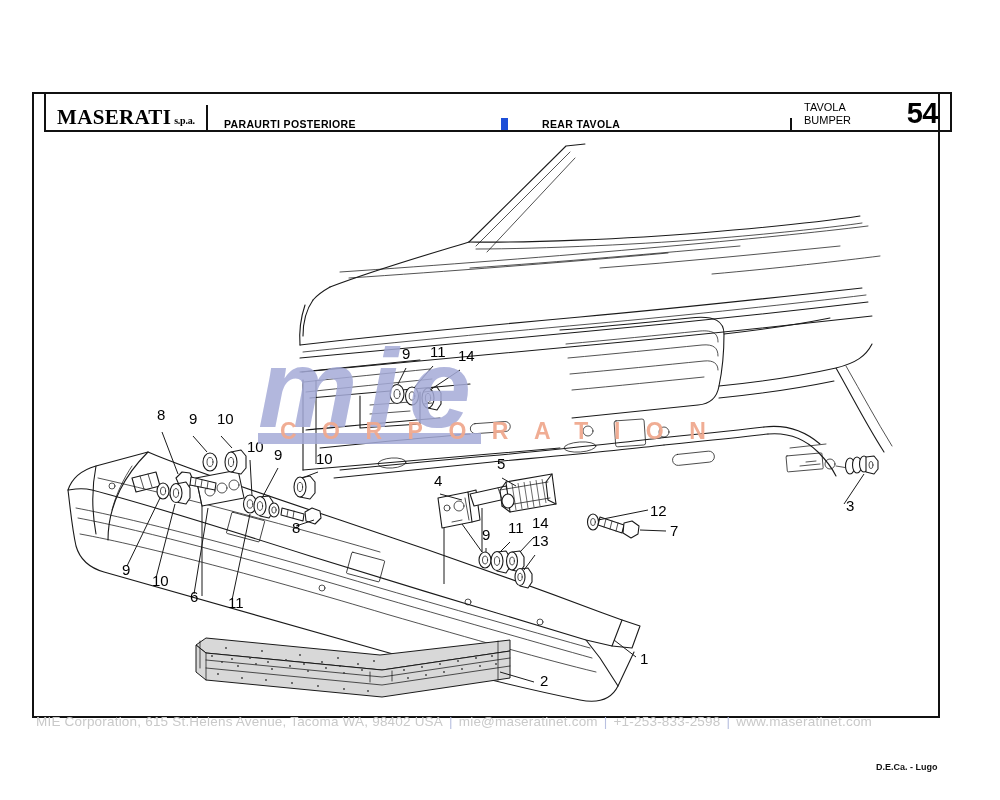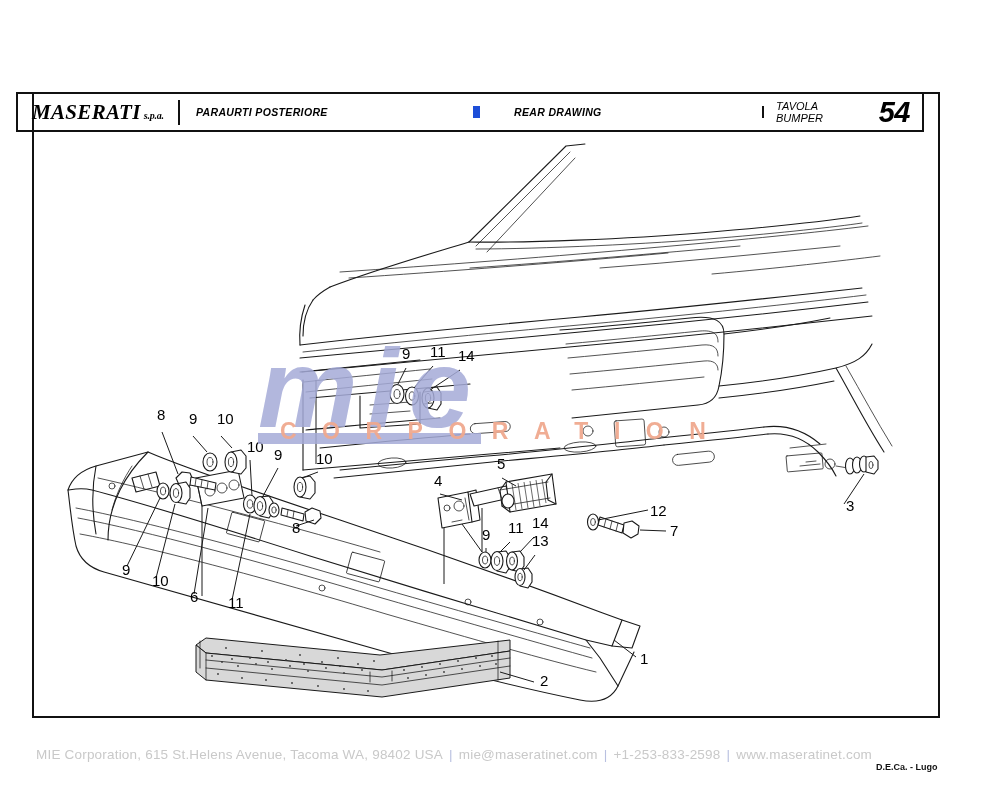--- a/index.html
+++ b/index.html
@@ -3,43 +3,43 @@
 <meta charset="utf-8">
 <style>
   html,body{margin:0;padding:0;background:#fff;}
   body{width:1000px;height:800px;position:relative;overflow:hidden;
        font-family:"Liberation Sans",sans-serif;}
   #sheet{position:absolute;left:0;top:0;width:1000px;height:800px;background:#ffffff;}
 
   
   .frame{position:absolute;left:32px;top:92px;width:908px;height:626px;
          border:2px solid #111;box-sizing:border-box;}
-  .titlebar{position:absolute;left:16px;top:92px;width:908px;height:40px;
-            border:2px solid #111;box-sizing:border-box;display:flex;align-items:center;font-style:italic;}
+  .titlebar{position:absolute;left:44px;top:92px;width:908px;height:40px;
+            border:2px solid #111;box-sizing:border-box;display:flex;align-items:flex-end;}
   .tb-cell{display:flex;align-items:center;box-sizing:border-box;}
   .tb-brand{width:162px;border-right:2px solid #111;justify-content:center;}
   .tb-it{width:300px;border-right:7px solid #1d4ed8;padding-left:16px;}
   .tb-en{width:284px;border-right:2px solid #111;padding-left:34px;}
   .tb-tav{flex:1;padding-left:12px;justify-content:space-between;padding-right:12px;}
 
   .brand{font-family:"Liberation Serif",serif;font-weight:700;font-size:21px;letter-spacing:.3px;color:#000;}
   .brand sub{font-size:10px;font-weight:700;letter-spacing:-.2px;vertical-align:baseline;margin-left:3px;}
   .cap{font-size:10.5px;font-weight:700;letter-spacing:.35px;color:#000;}
   .tav-lbl{font-size:11px;line-height:12.5px;color:#000;}
   .tav-num{font-size:29px;font-weight:700;color:#000000;letter-spacing:-.5px;}
 
   
   .wm{position:absolute;pointer-events:none;}
   .wm-mie{left:258px;top:333px;font-family:"Liberation Sans",sans-serif;
           font-weight:700;font-size:112px;font-style:italic;letter-spacing:10px;
           color:#a5abd8;opacity:.85;line-height:112px;text-decoration:underline;}
   .wm-corp{left:280px;top:418px;font-weight:700;font-size:23px;letter-spacing:25.5px;
            color:#f0a98f;opacity:.95;}
   .wm-foot{position:absolute;left:36px;top:714px;width:904px;font-size:13.5px;
-           color:#c9c9c9;letter-spacing:.2px;white-space:nowrap;pointer-events:none;margin-top:33px;}
+           color:#c9c9c9;letter-spacing:.2px;white-space:nowrap;pointer-events:none;}
   .wm-foot .sep{color:#b9c0e0;padding:0 6px;}
   .deca{position:absolute;left:876px;top:762px;font-size:9px;font-weight:700;color:#111;}
 
   
   #art{position:absolute;left:0;top:0;width:1000px;height:800px;}
   .ln{fill:none;stroke:#1a1a1a;stroke-width:1.1;stroke-linejoin:round;stroke-linecap:round;}
   .ln-t{fill:none;stroke:#1a1a1a;stroke-width:.75;stroke-linecap:round;}
   .ln-h{fill:none;stroke:#1a1a1a;stroke-width:.65;}
   .fillw{fill:#ffffff;stroke:#1a1a1a;stroke-width:1.1;stroke-linejoin:round;}
   .fillg{fill:#d8d8d8;stroke:#1a1a1a;stroke-width:1;}
@@ -404,21 +404,21 @@
   <div class="frame"></div>
 
   <div class="titlebar">
     <div class="tb-cell tb-brand">
       <span class="brand"><span>MASERATI</span><sub>s.p.a.</sub></span>
     </div>
     <div class="tb-cell tb-it">
       <span class="cap">PARAURTI POSTERIORE</span>
     </div>
     <div class="tb-cell tb-en">
-      <span class="cap">REAR DRAWING</span>
+      <span class="cap">REAR TAVOLA</span>
     </div>
     <div class="tb-cell tb-tav">
       <span class="tav-lbl">
         <span>TAVOLA</span><br>
         <span>BUMPER</span>
       </span>
       <span class="tav-num">54</span>
     </div>
   </div>
 

